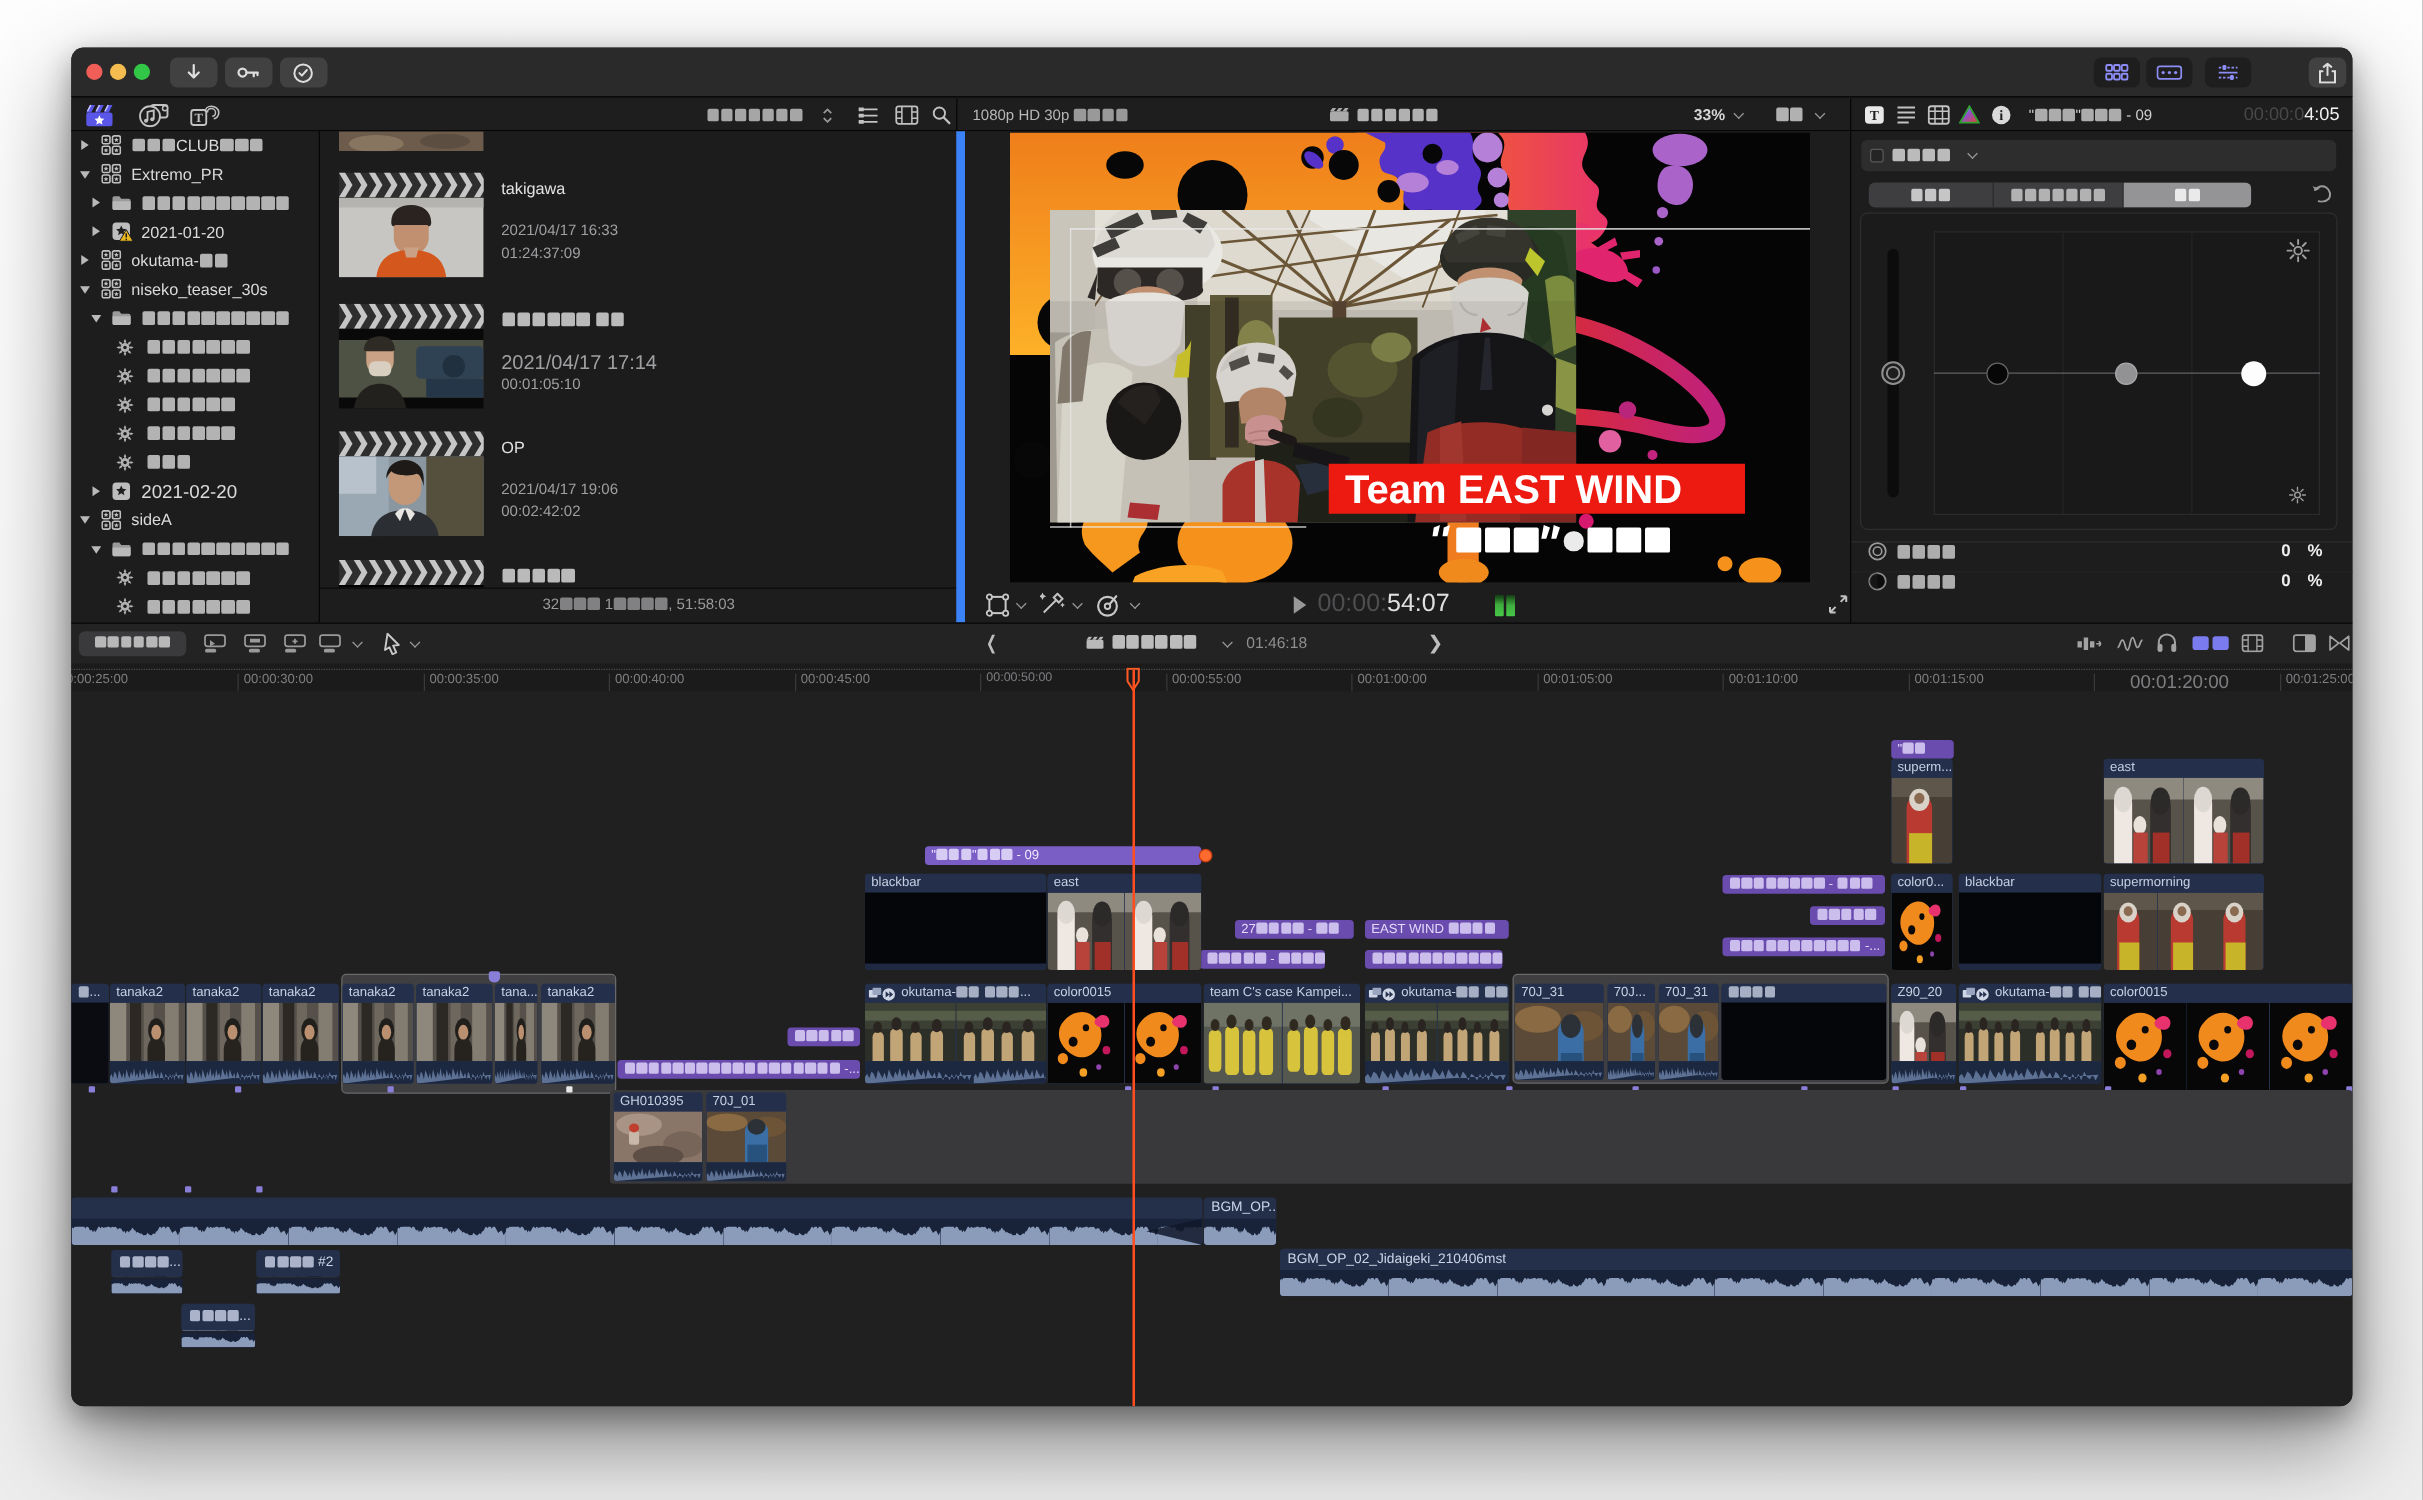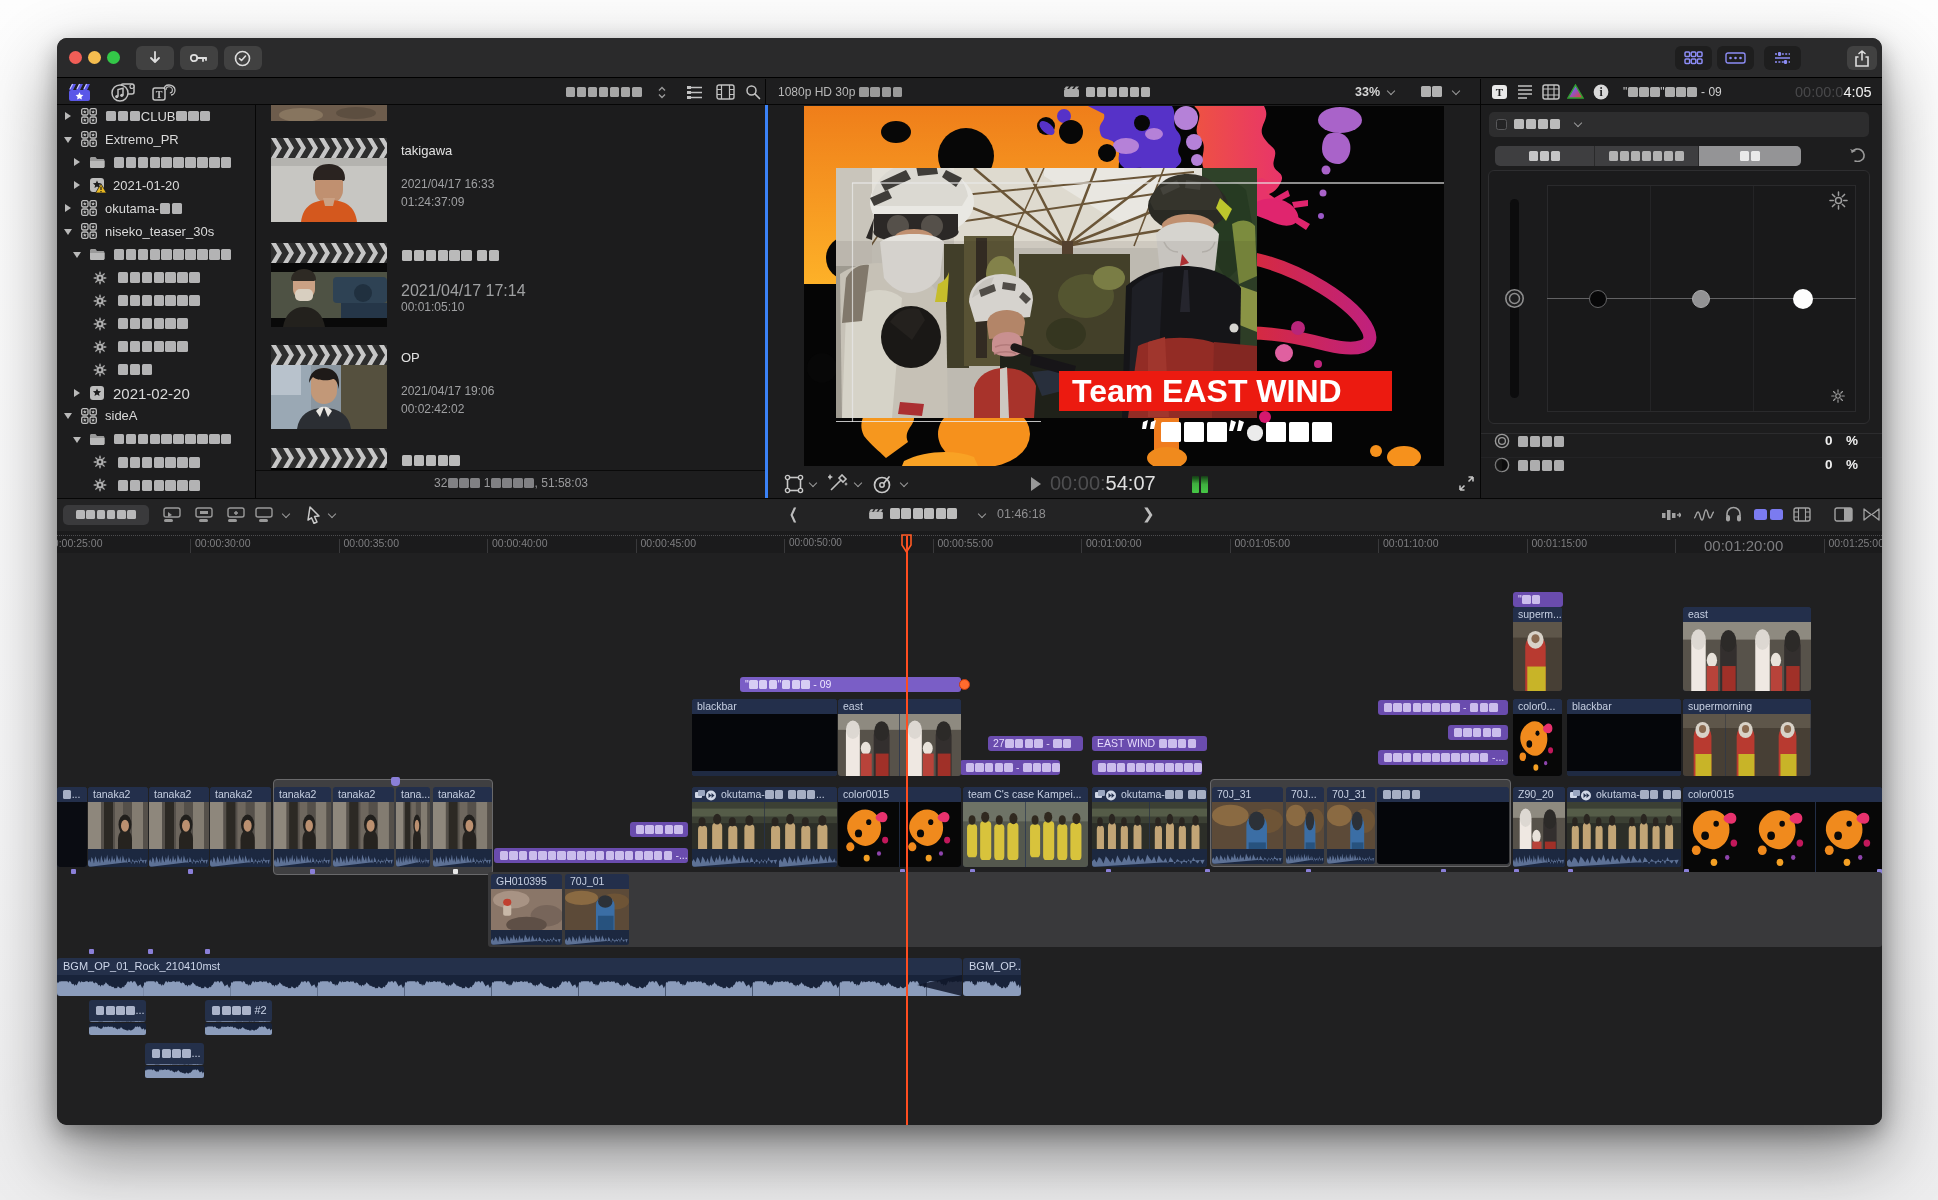--- a/index.html
+++ b/index.html
@@ -479,21 +479,21 @@
       <span class="txt" style="left:145px;top:297px;font-size:12px;color:#9fa0a2">00:02:42:02</span>
       <svg class="ab" style="left:15px;top:343px" width="116" height="20">
         <use href="#chv"></use>
       </svg>
       <div class="ab" style="left:15px;top:363px;width:116px;height:2px;background:#000"></div>
       <span class="txt" style="left:145px;top:348px;font-size:13px;color:#e2e2e2"><span class="j"><i></i><i></i><i></i><i></i><i></i></span></span>
       <div class="ab" style="left:0;top:365px;width:510px;height:28px;background:#1d1d1e;border-top:1px solid #0a0a0a"></div>
       <div class="ab" style="left:0;top:371px;width:510px;text-align:center;font-size:12px;color:#9b9b9d">32<span class="j"><i></i><i></i><i></i></span> 1<span class="j"><i></i><i></i><i></i><i></i></span>, 51:58:03</div>
     </div>
 
-<div id="viewer" class="ab" style="left:708px;top:67px;width:715px;height:393px;background:#1d1d1e;border-left:3px solid #3b82f6;overflow:hidden"><svg class="ab" style="left:36px;top:1px" width="640" height="360" viewBox="0 0 640 360">
+<div id="viewer" class="ab" style="left:708px;top:67px;width:715px;height:393px;background:#1d1d1e;border-left:7px solid #3b82f6;overflow:hidden"><svg class="ab" style="left:36px;top:1px" width="640" height="360" viewBox="0 0 640 360">
 <defs>
 <linearGradient id="gOR" x1="0" y1="0" x2="1" y2="0">
             <stop offset="0" stop-color="#f5911c"></stop>
             <stop offset=".45" stop-color="#f05a38"></stop>
             <stop offset="1" stop-color="#e8346a"></stop>
           </linearGradient>
 <linearGradient id="gOr2" x1="0" y1="0" x2="0" y2="1">
             <stop offset="0" stop-color="#ef7e1a"></stop>
             <stop offset="1" stop-color="#fdb128"></stop>
           </linearGradient>
@@ -1197,21 +1197,20 @@
         <div class="ab" style="left:0px;top:56px;width:64px;height:15px;background:#1c2840;color:#5d7195;overflow:hidden">
           <svg width="64" height="15" preserveAspectRatio="none" viewBox="0 0 100 20" style="position:absolute">
             <use href="#wv1" width="100" height="20"></use>
           </svg>
         </div>
       </div>
       <div class="ab" style="left:32px;top:396px;width:5px;height:5px;background:#8a7fd8;border-radius:1px"></div>
       <div class="ab" style="left:91px;top:396px;width:5px;height:5px;background:#8a7fd8;border-radius:1px"></div>
       <div class="ab" style="left:148px;top:396px;width:5px;height:5px;background:#8a7fd8;border-radius:1px"></div>
       <div class="clip" style="left:0px;top:405px;width:905px;height:38px;background:#24304a">
-        <div class="ab" style="left:0;top:0;width:905px;height:17px;color:#ccd5e8;font-size:11px;line-height:17px;padding:0 6px;white-space:nowrap;overflow:hidden">BGM_OP_01_Rock_210410mst</div>
         <div class="ab" style="left:0px;top:17px;width:905px;height:21px;background:#18233a;color:#8b9cbb;overflow:hidden">
           <svg width="905" height="21" preserveAspectRatio="none" viewBox="0 0 1041 20" style="position:absolute">
             <use href="#wv3" x="0" width="100" height="20"></use>
             <use href="#wv3" x="100" width="100" height="20"></use>
             <use href="#wv3" x="200" width="100" height="20"></use>
             <use href="#wv3" x="300" width="100" height="20"></use>
             <use href="#wv3" x="400" width="100" height="20"></use>
             <use href="#wv3" x="500" width="100" height="20"></use>
             <use href="#wv3" x="600" width="100" height="20"></use>
             <use href="#wv3" x="700" width="100" height="20"></use>
@@ -1226,20 +1225,37 @@
         <path d="M85 0L40 10l45 11z" fill="#10182a" opacity=".85"></path>
       </svg>
       <div class="clip" style="left:906px;top:405px;width:58px;height:38px;background:#24304a">
         <div class="ab" style="left:0;top:0;width:58px;height:17px;color:#ccd5e8;font-size:11px;line-height:17px;padding:0 6px;white-space:nowrap;overflow:hidden">BGM_OP...</div>
         <div class="ab" style="left:0px;top:17px;width:58px;height:21px;background:#18233a;color:#8b9cbb;overflow:hidden">
           <svg width="58" height="21" preserveAspectRatio="none" viewBox="0 0 100 20" style="position:absolute">
             <use href="#wv3" width="100" height="20"></use>
           </svg>
         </div>
       </div>
+      <div class="clip" style="left:967px;top:446px;width:858px;height:38px;background:#24304a">
+        <div class="ab" style="left:0;top:0;width:858px;height:17px;color:#ccd5e8;font-size:11px;line-height:17px;padding:0 6px;white-space:nowrap;overflow:hidden">BGM_OP_02_Jidaigeki_210406mst</div>
+        <div class="ab" style="left:0px;top:17px;width:858px;height:21px;background:#18233a;color:#8b9cbb;overflow:hidden">
+          <svg width="858" height="21" preserveAspectRatio="none" viewBox="0 0 987 20" style="position:absolute">
+            <use href="#wv3" x="0" width="100" height="20"></use>
+            <use href="#wv3" x="100" width="100" height="20"></use>
+            <use href="#wv3" x="200" width="100" height="20"></use>
+            <use href="#wv3" x="300" width="100" height="20"></use>
+            <use href="#wv3" x="400" width="100" height="20"></use>
+            <use href="#wv3" x="500" width="100" height="20"></use>
+            <use href="#wv3" x="600" width="100" height="20"></use>
+            <use href="#wv3" x="700" width="100" height="20"></use>
+            <use href="#wv3" x="800" width="100" height="20"></use>
+            <use href="#wv3" x="900" width="100" height="20"></use>
+          </svg>
+        </div>
+      </div>
       <div class="clip" style="left:32px;top:447px;width:57px;height:22px;background:#24304a">
         <div class="ab" style="left:0;top:0;width:57px;height:21px;color:#ccd5e8;font-size:11px;line-height:21px;padding:0 6px;white-space:nowrap;overflow:hidden"><span class="j"><i></i><i></i><i></i><i></i></span>...</div>
         <div class="ab" style="left:0px;top:21px;width:57px;height:1px;background:#18233a;color:#8b9cbb;overflow:hidden">
           <svg width="57" height="1" preserveAspectRatio="none" viewBox="0 0 100 20" style="position:absolute">
             <use href="#wv3" width="100" height="20"></use>
           </svg>
         </div>
       </div>
       <div class="ab" style="left:32px;top:470px;width:57px;height:12px;background:#18233a;border-radius:2px;color:#8b9cbb;overflow:hidden">
         <svg width="57" height="12" preserveAspectRatio="none" viewBox="0 0 100 20" style="position:absolute">

